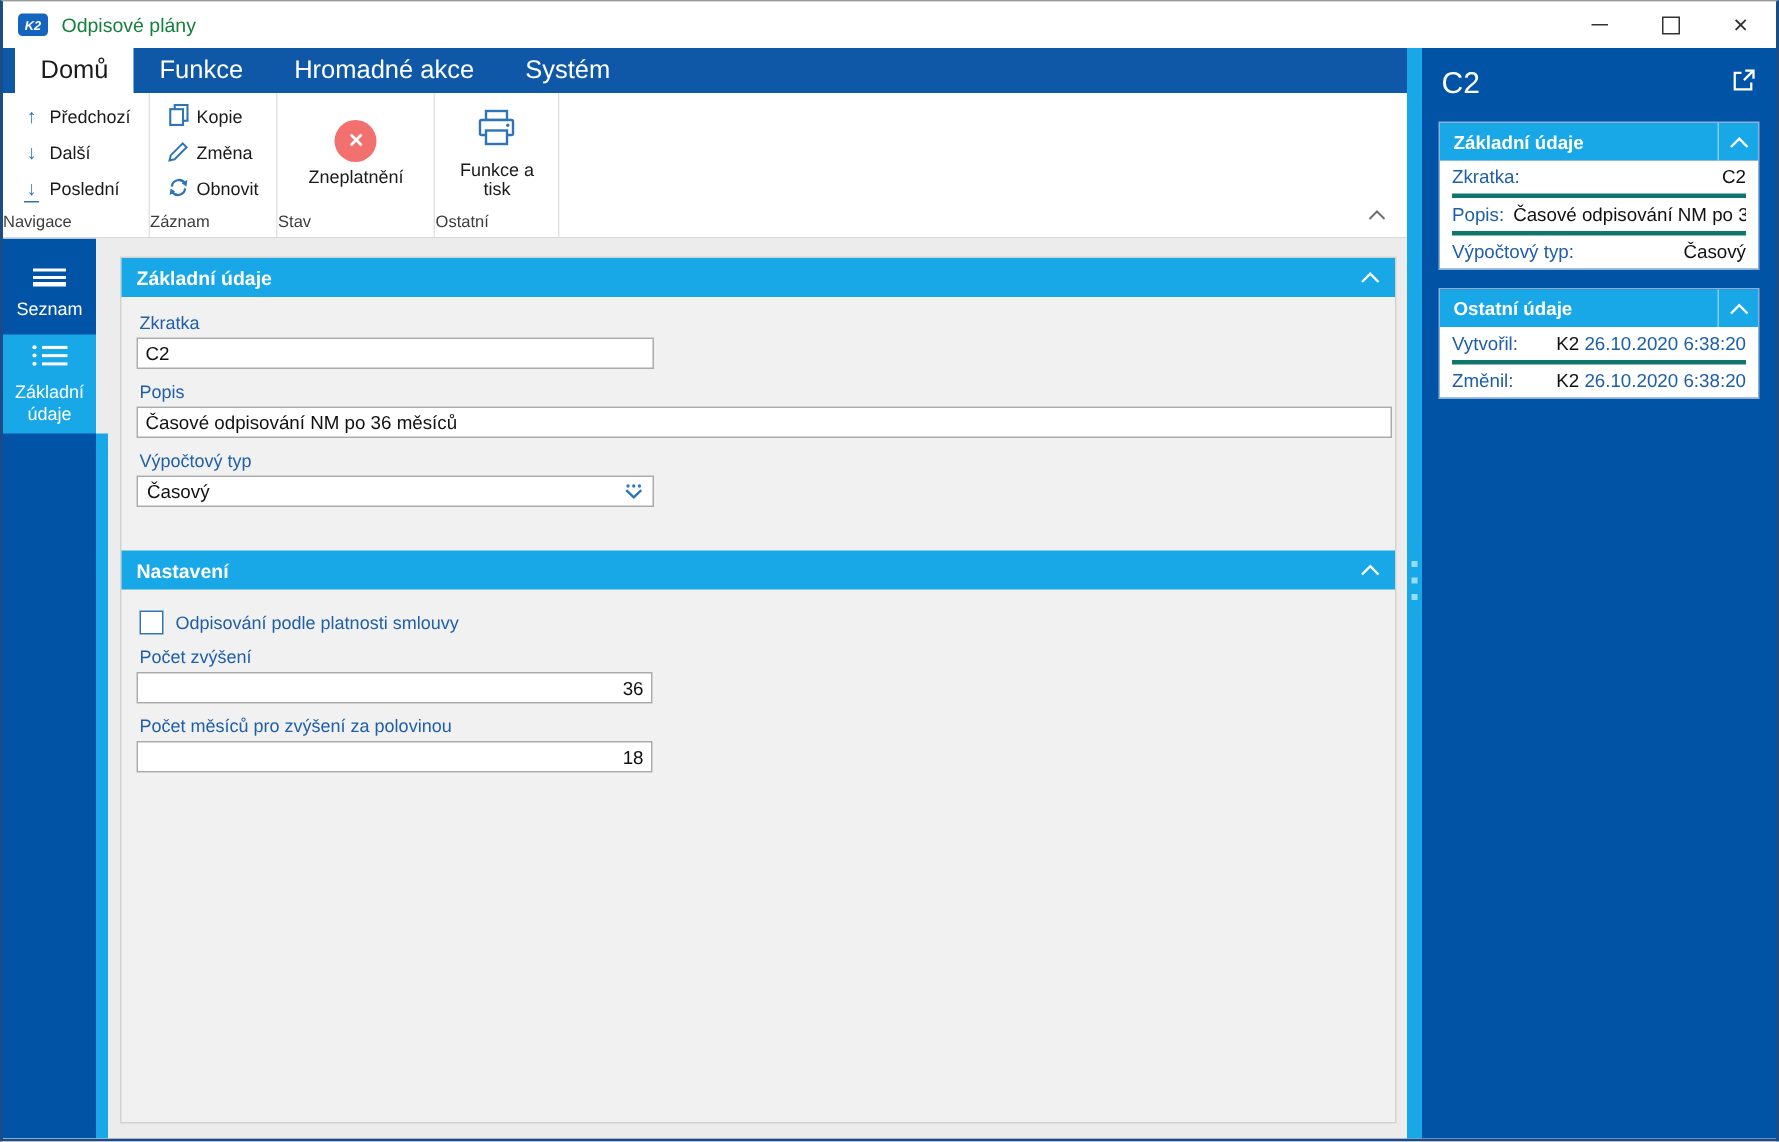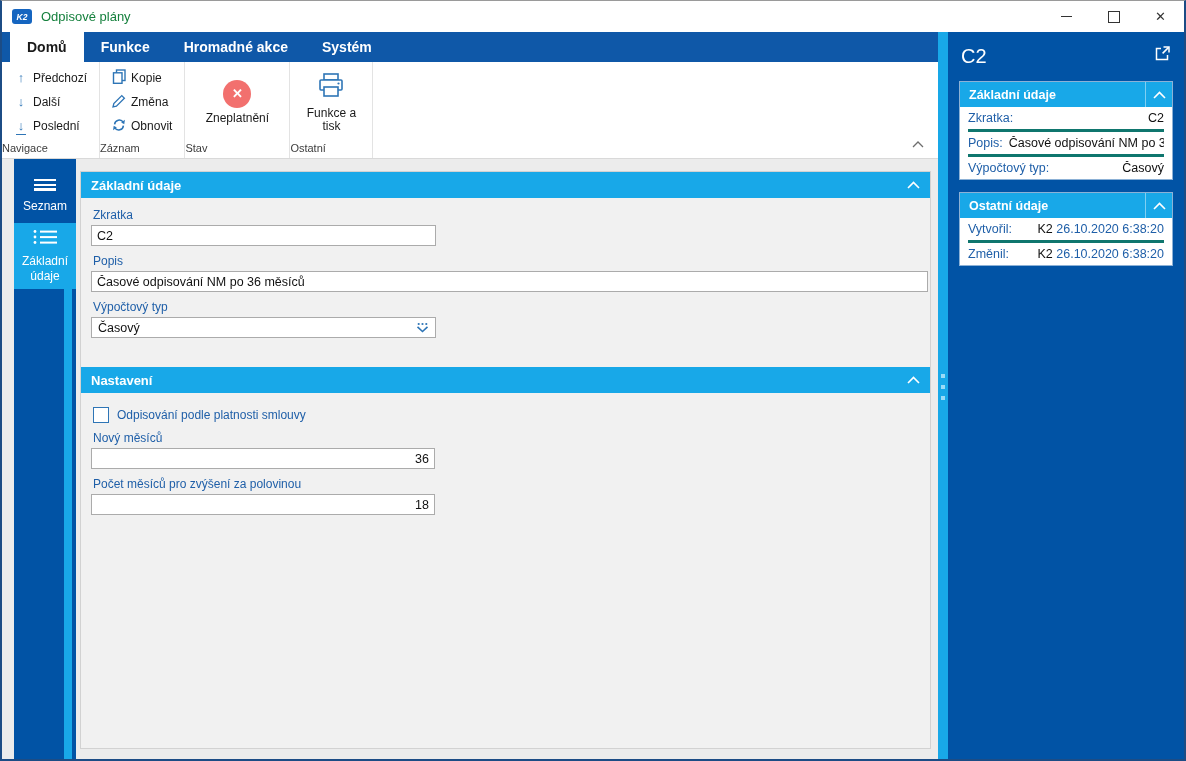--- a/index.html
+++ b/index.html
@@ -13,40 +13,40 @@
   .win-controls{margin-left:auto;display:flex;height:31px;}
   .wbtn{width:47px;height:31px;display:flex;align-items:center;justify-content:center;cursor:default;}
   .glyph-min{width:11px;border-top:1.4px solid #333;}
   .glyph-max{width:10px;height:10px;border:1.2px solid #333;}
   .glyph-close{font-size:13px;color:#333;line-height:1;}
   
   .body-row{display:flex;height:727px;}
   .left-col{width:936px;display:flex;flex-direction:column;}
   
   .tabbar{height:30px;background:#0F58A8;display:flex;align-items:stretch;padding-left:8px;}
-  .tab{padding:0 17px;color:#fff;font-size:14px;display:flex;align-items:center;font-weight:bold;}
+  .tab{padding:0 17px;color:#fff;font-size:17px;display:flex;align-items:center;}
   .tab.active{background:#fff;color:#1a1a1a;}
   
   .ribbon{height:96px;background:#fff;border-bottom:1px solid #D9D9D9;display:flex;position:relative;flex:none;}
   .rgroup{display:flex;flex-direction:column;border-right:1px solid #E3E3E3;}
   .rgroup-content{flex:1;display:flex;align-items:center;padding:3px 6px 0;}
   .rgroup-label{height:20px;line-height:20px;font-size:11px;color:#3c3c3c;}
   .rstack{display:flex;flex-direction:column;justify-content:center;}
   .rsmall{display:flex;align-items:center;gap:5px;padding:1px 6px;height:22px;font-size:12px;color:#1a1a1a;white-space:nowrap;}
   .arr{color:#2E75B6;font-size:13px;width:14px;text-align:center;position:relative;line-height:1;}
   .arr.bar::after{content:"";position:absolute;left:2px;right:2px;bottom:-3px;border-bottom:1.6px solid #2E75B6;}
   .rbig{display:flex;flex-direction:column;align-items:center;justify-content:flex-start;gap:4px;
     padding:5px 3px 2px;font-size:12px;text-align:center;color:#1a1a1a;line-height:1.15;}
   .w-nov{width:58px;}.w-stav{width:86px;}.w-ost{width:64px;}
   .red-x{width:28px;height:28px;border-radius:50%;background:#F2706E;color:#fff;display:flex;
     align-items:center;justify-content:center;font-size:13px;font-weight:bold;}
   .ribbon-collapse{position:absolute;right:14px;bottom:6px;}
   
   .workspace{flex:1;position:relative;background:#ECECEC;overflow:hidden;}
-  .sidebar{position:absolute;left:12px;top:0;bottom:0;width:62px;background:#0153A5;padding-top:8px;box-sizing:border-box;}
+  .sidebar{position:absolute;left:0;top:0;bottom:0;width:62px;background:#0153A5;padding-top:8px;box-sizing:border-box;}
   .side-tab{width:62px;height:56px;display:flex;flex-direction:column;align-items:center;justify-content:center;
     gap:6px;color:#fff;font-size:12px;text-align:center;padding:4px 2px;box-sizing:border-box;line-height:1.2;}
   .side-tab.active{background:#18A8E8;height:66px;}
   .hamb i{display:block;width:22px;height:2.5px;background:#fff;margin:2.4px 0;}
   .side-accent{position:absolute;left:62px;width:8px;top:130px;bottom:0;background:#18A8E8;}
   .form-panel{position:absolute;left:78px;top:12px;right:7px;bottom:10px;background:#F1F1F1;
     border:1px solid #D2D2D2;box-sizing:border-box;}
   .sec-head{height:26px;background:#18A8E8;color:#fff;font-weight:bold;font-size:13px;
     display:flex;align-items:center;justify-content:space-between;padding:0 10px;}
   .sec-body{padding:2px 10px 14px;}
@@ -267,21 +267,21 @@
               <span>Nastavení</span>
               <svg width="13" height="8" viewBox="0 0 13 8">
                   <polyline points="1,7 6.5,1.5 12,7" fill="none" stroke="#fff" stroke-width="1.6"></polyline>
                 </svg>
             </div>
             <div class="sec-body">
               <div class="cbx-row">
                 <span class="cbx"></span>
                 <span class="cbx-label">Odpisování podle platnosti smlouvy</span>
               </div>
-              <label class="f-label">Nový měsíců</label>
+              <label class="f-label">Počet zvýšení</label>
               <input class="inp num" value="36" style="">
               <label class="f-label">Počet měsíců pro zvýšení za polovinou</label>
               <input class="inp num" value="18" style="">
             </div>
           </div>
         </div>
       </div>
     </div>
 
     <div class="splitter">

